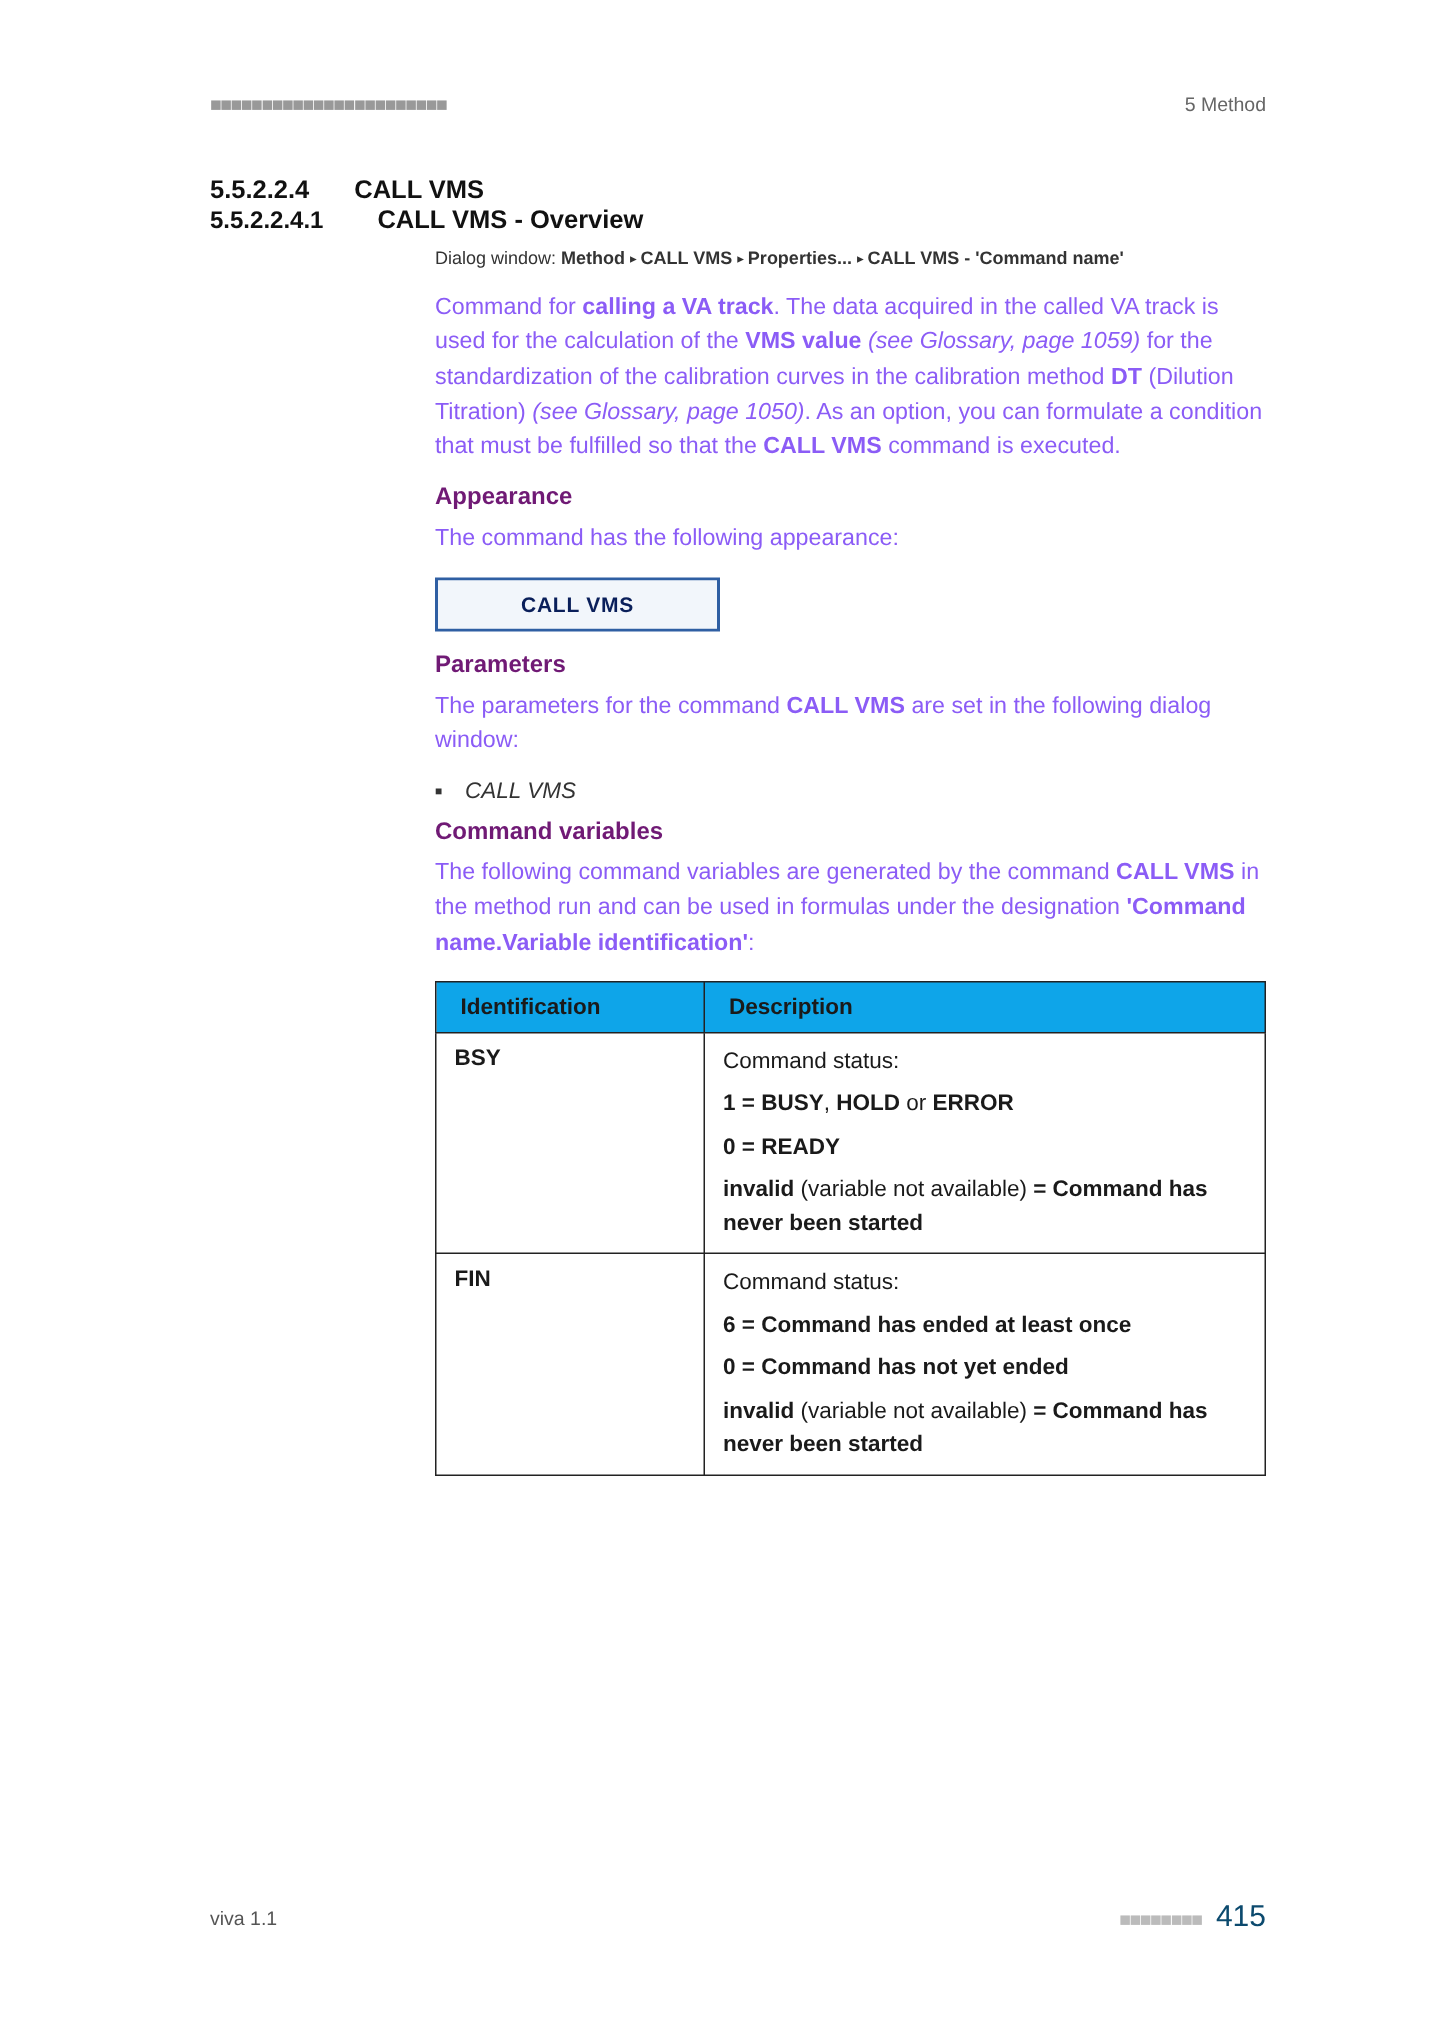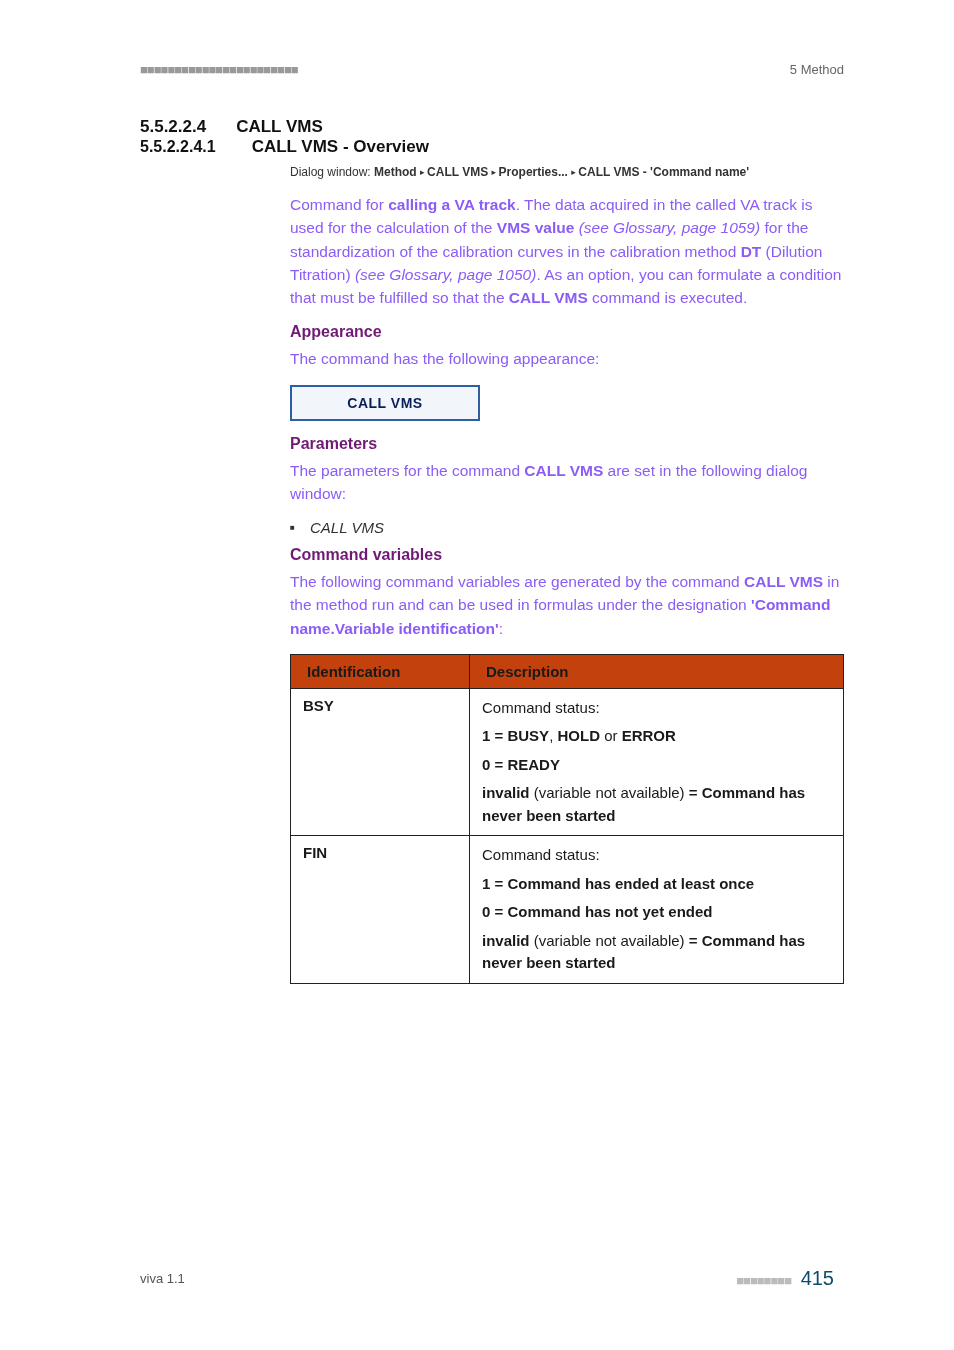--- a/index.html
+++ b/index.html
@@ -128,36 +128,36 @@
     margin-top: 6px;
   }
   table.vars th, table.vars td {
     border: 1px solid #222;
     padding: 8px 12px;
     font-size: 15px;
     text-align: left;
     vertical-align: top;
   }
   table.vars th {
-    background: #c2410c;
+    background: #0ea5e9;
     font-weight: bold;
     padding-left: 16px;
   }
   table.vars td .line {
     margin-bottom: 6px;
     line-height: 1.5;
   }
   table.vars td .line:last-child { margin-bottom: 0; }
   table.vars td .b { font-weight: bold; }
   .id-col { width: 150px; }
   .footer {
     position: absolute;
     bottom: 60px;
     left: 140px;
-    right: 120px;
+    right: 110px;
     display: flex;
     justify-content: space-between;
     align-items: center;
     font-size: 13px;
     color: #555;
   }
   .footer .dashes {
     letter-spacing: -1px;
     color: #bbb;
     font-weight: bold;
@@ -243,21 +243,21 @@
           <div class="line"><span class="b">0 = READY</span></div>
           <div class="line">
             <span class="b">invalid</span><span> (variable not available) </span><span class="b">= Command has never been started</span>
           </div>
         </td>
       </tr>
       <tr>
         <td><span class="b">FIN</span></td>
         <td>
           <div class="line">Command status:</div>
-          <div class="line"><span class="b">1 = Command has ended at least once</span></div>
+          <div class="line"><span class="b">6 = Command has ended at least once</span></div>
           <div class="line"><span class="b">0 = Command has not yet ended</span></div>
           <div class="line">
             <span class="b">invalid</span><span> (variable not available) </span><span class="b">= Command has never been started</span>
           </div>
         </td>
       </tr>
     </tbody>
   </table>
 
 </div>

